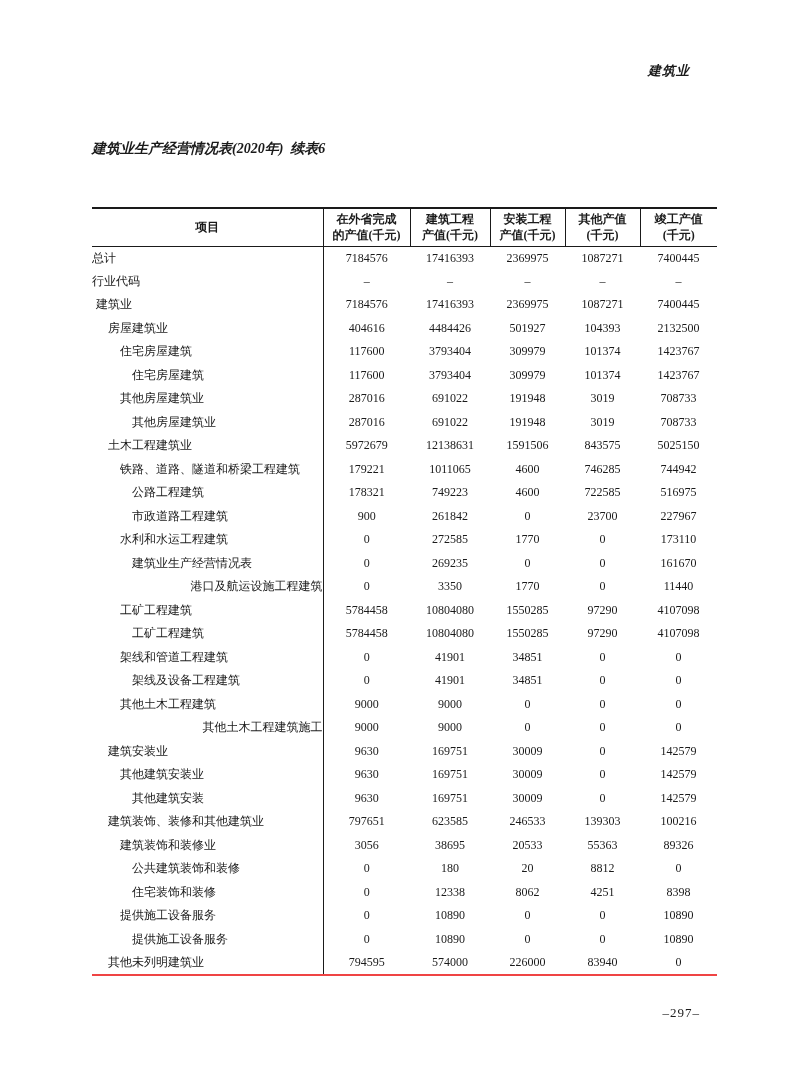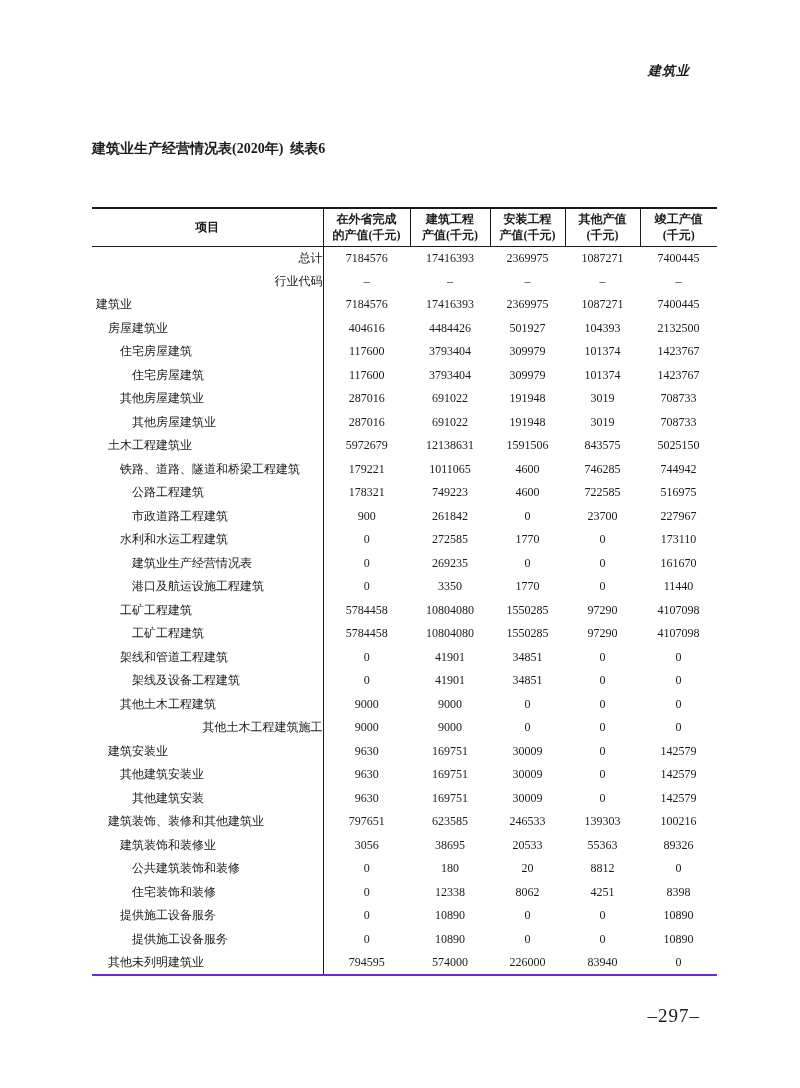--- a/index.html
+++ b/index.html
@@ -17,34 +17,35 @@
     top: 62px; right: 110px;
     font-size: 13px;
     font-style: italic;
     font-weight: 700;
     letter-spacing: 1px;
   }
   .page-title {
     position: absolute;
     top: 140px; left: 92px;
     font-size: 14px;
+    font-style: italic;
     font-weight: 600;
     white-space: pre;
   }
   .table-wrap {
     position: absolute;
     top: 207px; left: 92px;
     width: 625px;
   }
   table.stat-table {
     border-collapse: collapse;
     table-layout: fixed;
     width: 625px;
     border-top: 2px solid #1a1a1a;
-    border-bottom: 2px solid #6d28d9;
+    border-bottom: 2px solid #ef4444;
   }
   table.stat-table th {
     font-size: 12px;
     font-weight: 700;
     height: 38px;
     padding: 0 2px;
     text-align: center;
     vertical-align: middle;
     border-bottom: 1.5px solid #1a1a1a;
   }
@@ -52,27 +53,27 @@
   table.stat-table th .hline { display: block; line-height: 16px; }
   table.stat-table td {
     font-size: 12px;
     height: 23.5px;
     padding: 0;
     vertical-align: middle;
     white-space: nowrap;
     overflow: hidden;
   }
   td.lbl { border-right: 1px solid #1a1a1a; text-align: left; }
-  td.lbl.ctr { text-align: right; }
+  td.lbl.ctr { text-align: left; }
   td.lbl.bold { font-weight: 400; }
   td.num { text-align: center; }
   .page-number {
     position: absolute;
     top: 1005px; right: 100px;
-    font-size: 19px;
+    font-size: 13px;
     letter-spacing: 1px;
   }
 </style>
 </head>
 <body>
 
 <div class="running-header">建筑业</div>
 
 <div class="page-title">建筑业生产经营情况表(2020年)  续表6</div>
 
@@ -220,21 +221,21 @@
         </tr>
         <tr>
           <td class="lbl" style="padding-left: 40px;">建筑业生产经营情况表</td>
           <td class="num">0</td>
           <td class="num">269235</td>
           <td class="num">0</td>
           <td class="num">0</td>
           <td class="num">161670</td>
         </tr>
         <tr>
-          <td class="lbl" style="padding-left: 40px;">港口及航运设施工程建筑</td>
+          <td class="lbl" style="padding-left: 40px; text-align: right;">港口及航运设施工程建筑</td>
           <td class="num">0</td>
           <td class="num">3350</td>
           <td class="num">1770</td>
           <td class="num">0</td>
           <td class="num">11440</td>
         </tr>
         <tr>
           <td class="lbl" style="padding-left: 28px;">工矿工程建筑</td>
           <td class="num">5784458</td>
           <td class="num">10804080</td>

